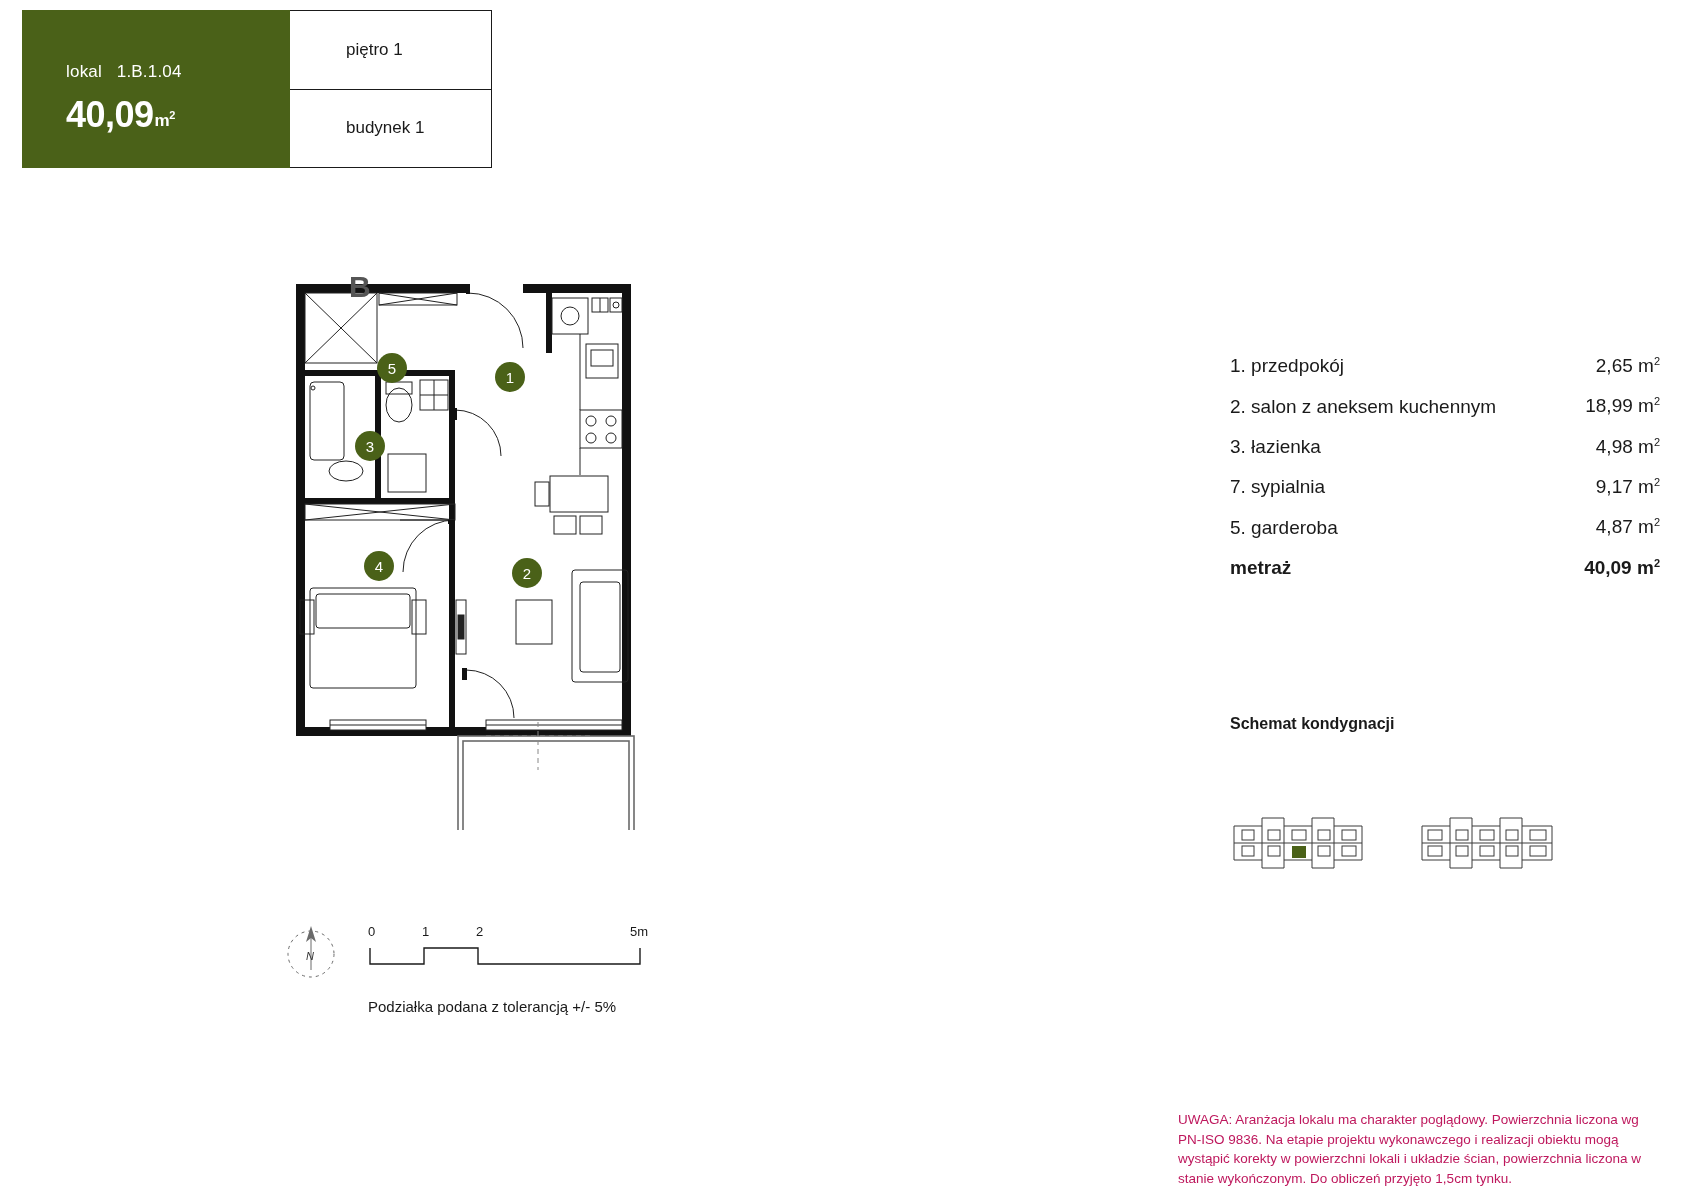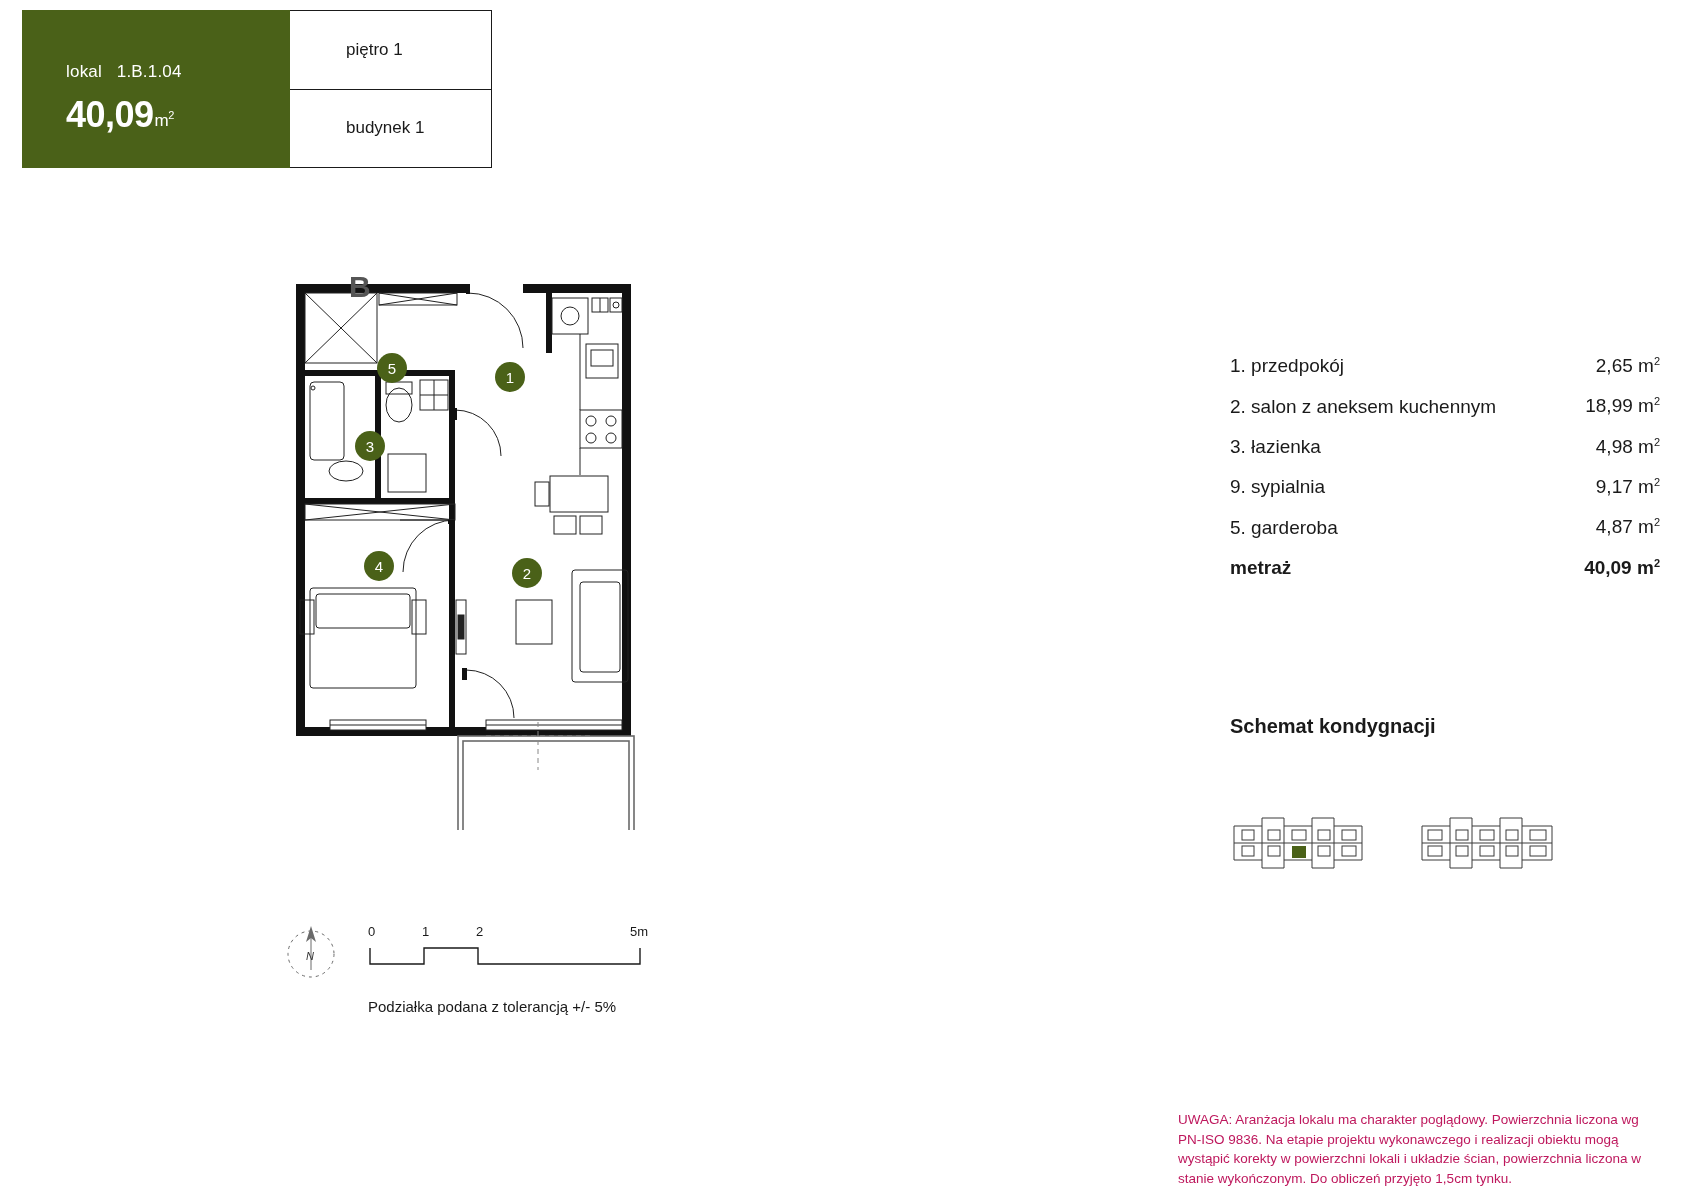--- a/index.html
+++ b/index.html
@@ -34,21 +34,21 @@
     white-space: pre;
   }
   #unit-area {
     margin-top: 12px;
     font-size: 36px;
     font-weight: bold;
     letter-spacing: -0.5px;
   }
   #unit-area .unit-suffix {
     font-size: 17px;
-    font-weight: normal;
+    font-weight: bold;
     vertical-align: baseline;
     position: relative;
     top: -1px;
     margin-left: 1px;
   }
   #unit-area .unit-suffix sup { font-size: 11px; }
   #meta-box {
     width: 202px; height: 158px;
     border: 1px solid #1a1a1a;
     border-left: none;
@@ -129,21 +129,21 @@
     font-size: 19px;
     margin-bottom: 18px;
   }
   .sched-row .sq sup { font-size: 11px; }
   .sched-row.total { font-weight: bold; margin-top: 4px; }
 
   
   #schemat-title {
     position: absolute;
     left: 1230px; top: 715px;
-    font-size: 20px;
+    font-size: 16px;
     font-weight: bold;
   }
   #schemat-graphic {
     position: absolute;
     left: 1222px; top: 800px;
   }
 
   
   #footer-note {
     position: absolute;
@@ -334,21 +334,21 @@
   </div>
   <div class="sched-row">
     <span>2. salon z aneksem kuchennym</span>
     <span class="sq"><span>18,99</span> <span>m</span><sup>2</sup></span>
   </div>
   <div class="sched-row">
     <span>3. łazienka</span>
     <span class="sq"><span>4,98</span> <span>m</span><sup>2</sup></span>
   </div>
   <div class="sched-row">
-    <span>9. sypialnia</span>
+    <span>7. sypialnia</span>
     <span class="sq"><span>9,17</span> <span>m</span><sup>2</sup></span>
   </div>
   <div class="sched-row">
     <span>5. garderoba</span>
     <span class="sq"><span>4,87</span> <span>m</span><sup>2</sup></span>
   </div>
   <div class="sched-row total">
     <span>metraż</span>
     <span class="sq"><span>40,09</span> <span>m</span><sup>2</sup></span>
   </div>

